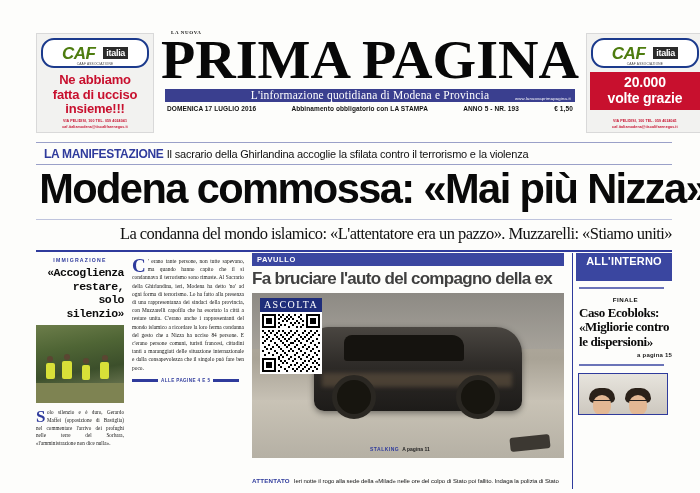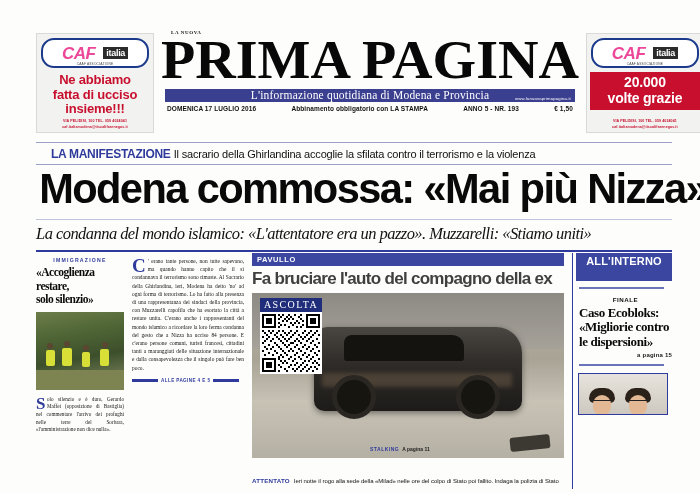--- a/index.html
+++ b/index.html
@@ -59,21 +59,21 @@
     display: flex;
     align-items: center;
     justify-content: center;
     position: relative;
     overflow: hidden;
   }
   .caf-logo-text {
     font-family: "Liberation Sans", sans-serif;
     font-weight: bold;
     font-size: 17px;
-    color: #ec4899;
+    color: #4d7c0f;
     letter-spacing: -0.5px;
     font-style: italic;
     line-height: 1;
   }
   .caf-logo-italia {
     font-size: 9px;
     font-weight: bold;
     color: #ffffff;
     background: #2b2b2b;
     padding: 1px 3px;
@@ -184,21 +184,21 @@
     font-weight: bold;
     color: #111;
     letter-spacing: 0.1px;
     padding: 0 2px;
     box-sizing: border-box;
   }
 
   
   .kicker {
     position: absolute;
-    left: 43px; top: 147px;
+    left: 36px; top: 147px;
     width: 636px;
     font-size: 11.5px;
     white-space: nowrap;
     overflow: hidden;
     padding-left: 8px;
   }
   .kicker-label {
     color: #2f3b9c;
     font-weight: bold;
     letter-spacing: -0.3px;
@@ -230,23 +230,22 @@
     line-height: 1.02;
     letter-spacing: -1.6px;
     color: #090909;
     white-space: nowrap;
     transform: scaleX(0.99);
   }
   .subheadline {
     position: absolute;
     left: 36px; top: 224px;
     width: 636px;
-    text-align: left;
+    text-align: right;
     font-family: "Liberation Serif", serif;
-    font-style: italic;
     font-size: 16.5px;
     letter-spacing: -0.55px;
     color: #111;
     white-space: nowrap;
   }
 
   
   .body-grid {
     position: absolute;
     left: 36px; top: 253px;
@@ -271,22 +270,22 @@
   }
   .section-tag {
     text-align: center;
     color: #2f3b9c;
     font-weight: bold;
     font-size: 5.2px;
     letter-spacing: 1.2px;
     margin-top: 4px;
   }
   .col-headline {
-    text-align: left;
-    font-family: Liberation Serif, serif;
+    text-align: right;
+    font-family: Liberation Mono, monospace;
     font-weight: bold;
     font-size: 11.5px;
     line-height: 1.18;
     letter-spacing: -0.5px;
     color: #0b0b0b;
     margin-top: 3px;
   }
   .col-photo {
     margin-top: 5px;
     width: 88px;

